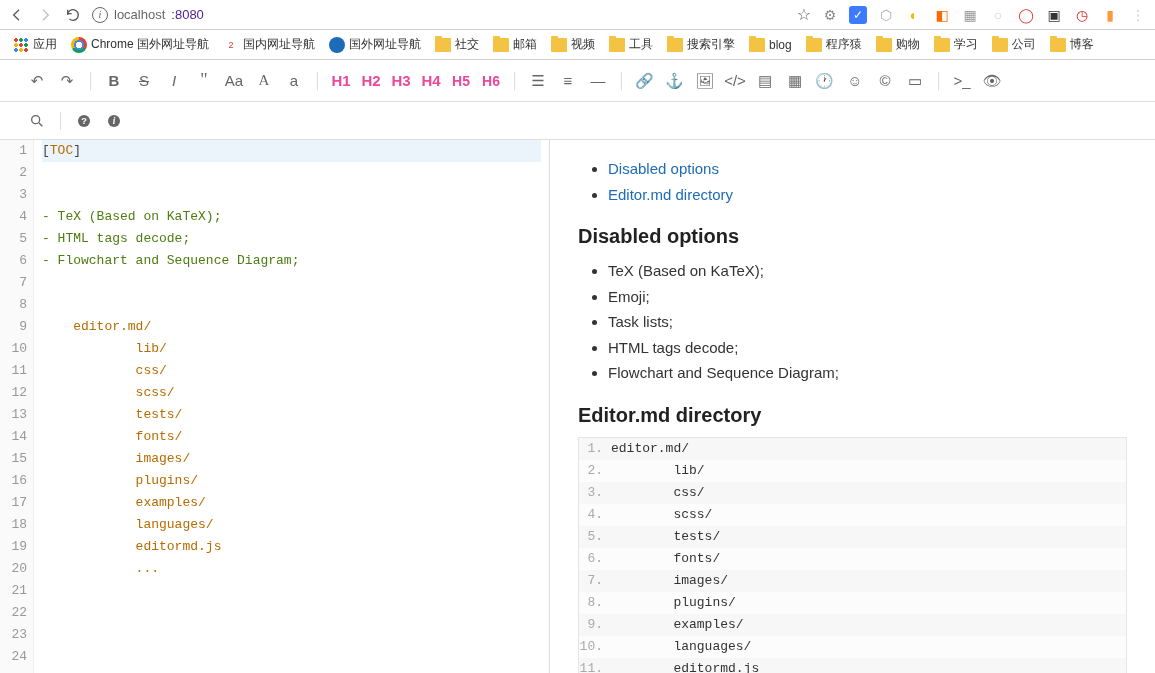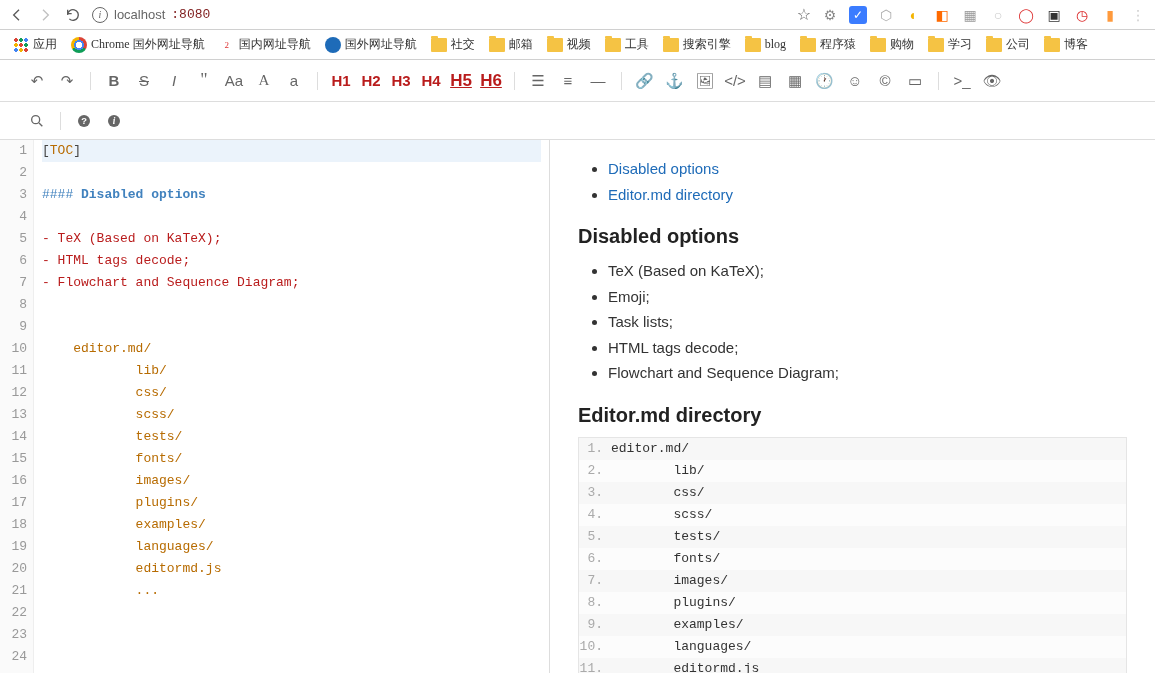--- a/index.html
+++ b/index.html
@@ -2,61 +2,61 @@
 <html><head>
 <meta charset="utf-8">
 <style>
 * { margin:0; padding:0; box-sizing:border-box; }
 body { font-family:-apple-system,BlinkMacSystemFont,"Segoe UI",Arial,sans-serif; font-size:13px; color:#333; background:#fff; overflow:hidden; width:1155px; height:673px; }
 .browser-bar { height:30px; display:flex; align-items:center; padding:0 8px; border-bottom:1px solid #d0d0d0; gap:10px; }
 .nav-btn { width:18px; height:18px; display:flex; align-items:center; justify-content:center; color:#5a5a5a; cursor:pointer; }
 .nav-btn.dim { color:#b8b8b8; }
 .addr-wrap { display:flex; align-items:center; flex:0 0 auto; gap:6px; color:#666; font-size:13px; }
 .info-circ { width:16px; height:16px; border:1px solid #666; border-radius:50%; display:flex; align-items:center; justify-content:center; font-size:10px; font-family:serif; font-style:italic; }
-.addr-port { color:#7f1d1d;font-family:Liberation Mono, monospace; }
+.addr-port { color:#4c1d95; }
 .star-ic { margin-left:auto; color:#5a5a5a; font-size:16px; }
 .ext-ic { width:18px; height:18px; display:flex; align-items:center; justify-content:center; font-size:14px; }
 
 .bookmark-bar { height:30px; display:flex; align-items:center; padding:0 8px; border-bottom:1px solid #d0d0d0; gap:4px; font-size:12px; }
-.bm { display:flex; align-items:center; gap:4px; padding:2px 5px; color:#333; white-space:nowrap; cursor:pointer;font-family:Liberation Serif, serif; }
+.bm { display:flex; align-items:center; gap:4px; padding:2px 5px; color:#333; white-space:nowrap; cursor:pointer; }
 .bm-ic { width:16px; height:16px; display:flex; align-items:center; justify-content:center; font-size:11px; border-radius:2px; }
 .folder-ic { width:16px; height:14px; background:#f5c344; border-radius:1px; position:relative; }
 .folder-ic:before { content:""; position:absolute; top:-2px; left:0; width:7px; height:2px; background:#f5c344; border-radius:1px 1px 0 0; }
 .apps-ic { background-image:
   radial-gradient(circle at 3px 3px,#db4437 2px,transparent 2px),
   radial-gradient(circle at 8px 3px,#0f9d58 2px,transparent 2px),
   radial-gradient(circle at 13px 3px,#4285f4 2px,transparent 2px),
   radial-gradient(circle at 3px 8px,#f4b400 2px,transparent 2px),
   radial-gradient(circle at 8px 8px,#db4437 2px,transparent 2px),
   radial-gradient(circle at 13px 8px,#0f9d58 2px,transparent 2px),
   radial-gradient(circle at 3px 13px,#4285f4 2px,transparent 2px),
   radial-gradient(circle at 8px 13px,#f4b400 2px,transparent 2px),
   radial-gradient(circle at 13px 13px,#db4437 2px,transparent 2px);
 }
 
 .editor { display:flex; flex-direction:column; height:calc(673px - 60px); }
 .toolbar { height:42px; border-bottom:1px solid #ddd; display:flex; align-items:center; padding:0 10px 0 22px; gap:0; }
 .tb-btn { width:30px; height:30px; display:flex; align-items:center; justify-content:center; color:#666; cursor:pointer; font-size:15px; }
 .tb-sep { width:1px; height:18px; background:#ddd; margin:0 8px; }
-.tb-h { font-weight:bold; font-size:15px; color:#b91c1c; }
-.tb-h.h5,.tb-h.h6 { font-size:17px;text-decoration:underline; }
+.tb-h { font-weight:bold; font-size:15px; color:#ec4899; }
+.tb-h.h5,.tb-h.h6 { font-size:14px; }
 
 .subbar { height:38px; border-bottom:1px solid #ddd; display:flex; align-items:center; padding:0 10px 0 22px; gap:0; }
 
 .panes { flex:1; display:flex; overflow:hidden; }
 .left { flex:1; display:flex; border-right:1px solid #ddd; overflow:hidden; }
 .gutter { background:#fafafa; border-right:1px solid #eee; text-align:right; padding:0 6px; color:#999; font-family:Consolas,"Courier New",monospace; font-size:13px; line-height:22px; flex:0 0 34px; }
 .code { flex:1; padding:0 8px; font-family:Consolas,"Courier New",monospace; font-size:13px; line-height:22px; overflow-y:auto; }
 .code-line { white-space:pre; height:22px; }
 .code-line.active { background:#ebf3fb; }
 .tok-bracket { color:#444; }
 .tok-toc { color:#b76b01; }
 .tok-hash { color:#4182be; }
 .tok-head { color:#4182be; font-weight:bold; }
-.tok-dash { color:#b91c1c; }
+.tok-dash { color:#4d7c0f; }
 .tok-kw { color:#b76b01; }
 .code::-webkit-scrollbar { width:12px; }
 .code::-webkit-scrollbar-thumb { background:#c0c0c0; border-radius:2px; }
 .code::-webkit-scrollbar-track { background:#f0f0f0; }
 
 .right { flex:1; padding:14px 28px; overflow-y:auto; color:#333; }
 .toc-link { color:#1e6bb8; text-decoration:none; cursor:pointer; }
 .right ul { list-style:disc; padding-left:30px; margin:2px 0 6px; }
 .right li { line-height:1.7; font-size:15px; }
 .right h4 { font-size:20px; font-weight:bold; margin:18px 0 10px; color:#222; }
@@ -264,21 +264,20 @@
           <div>19</div>
           <div>20</div>
           <div>21</div>
           <div>22</div>
           <div>23</div>
           <div>24</div>
       </div>
       <div class="code">
         <div class="code-line active"><span class="tok-bracket">[</span><span class="tok-toc">TOC</span><span class="tok-bracket">]</span></div>
         <div class="code-line"></div>
-        <div class="code-line"><span class="tok-hash">#### </span><span class="tok-head">Disabled options</span></div>
         <div class="code-line"></div>
         <div class="code-line tok-dash">- TeX (Based on KaTeX);</div>
         <div class="code-line tok-dash">- HTML tags decode;</div>
         <div class="code-line tok-dash">- Flowchart and Sequence Diagram;</div>
         <div class="code-line"></div>
         <div class="code-line"></div>
         <div class="code-line tok-kw">    editor.md/</div>
         <div class="code-line tok-kw">            lib/</div>
         <div class="code-line tok-kw">            css/</div>
         <div class="code-line tok-kw">            scss/</div>

